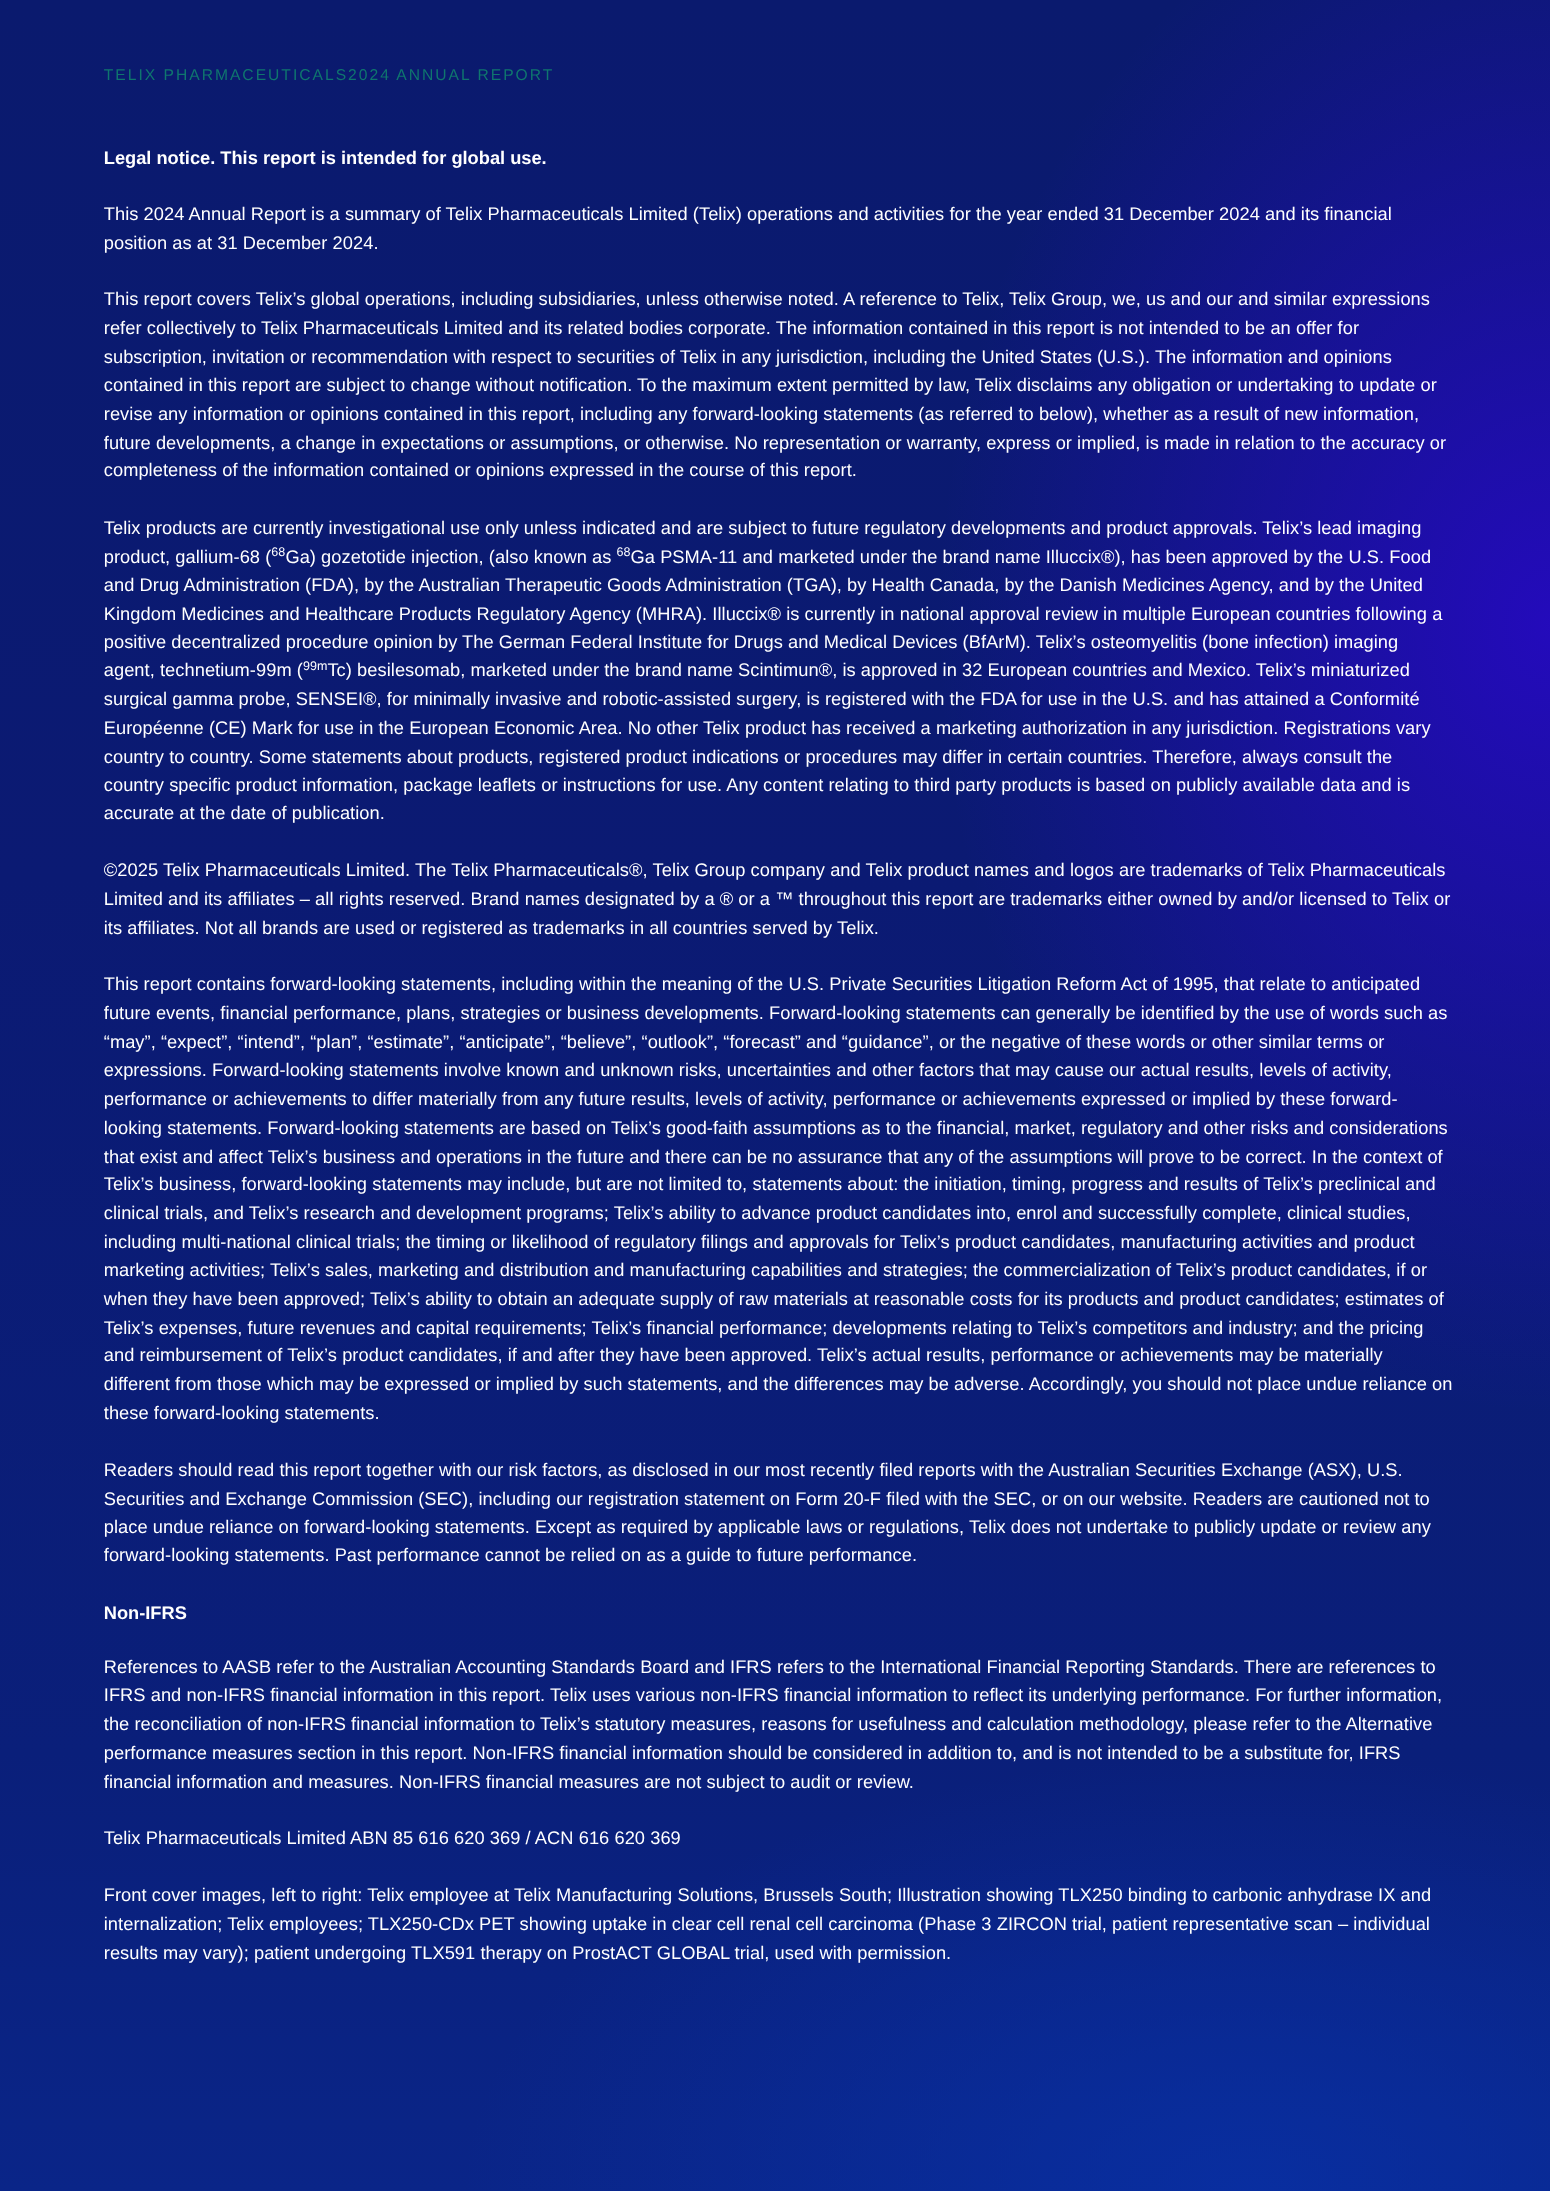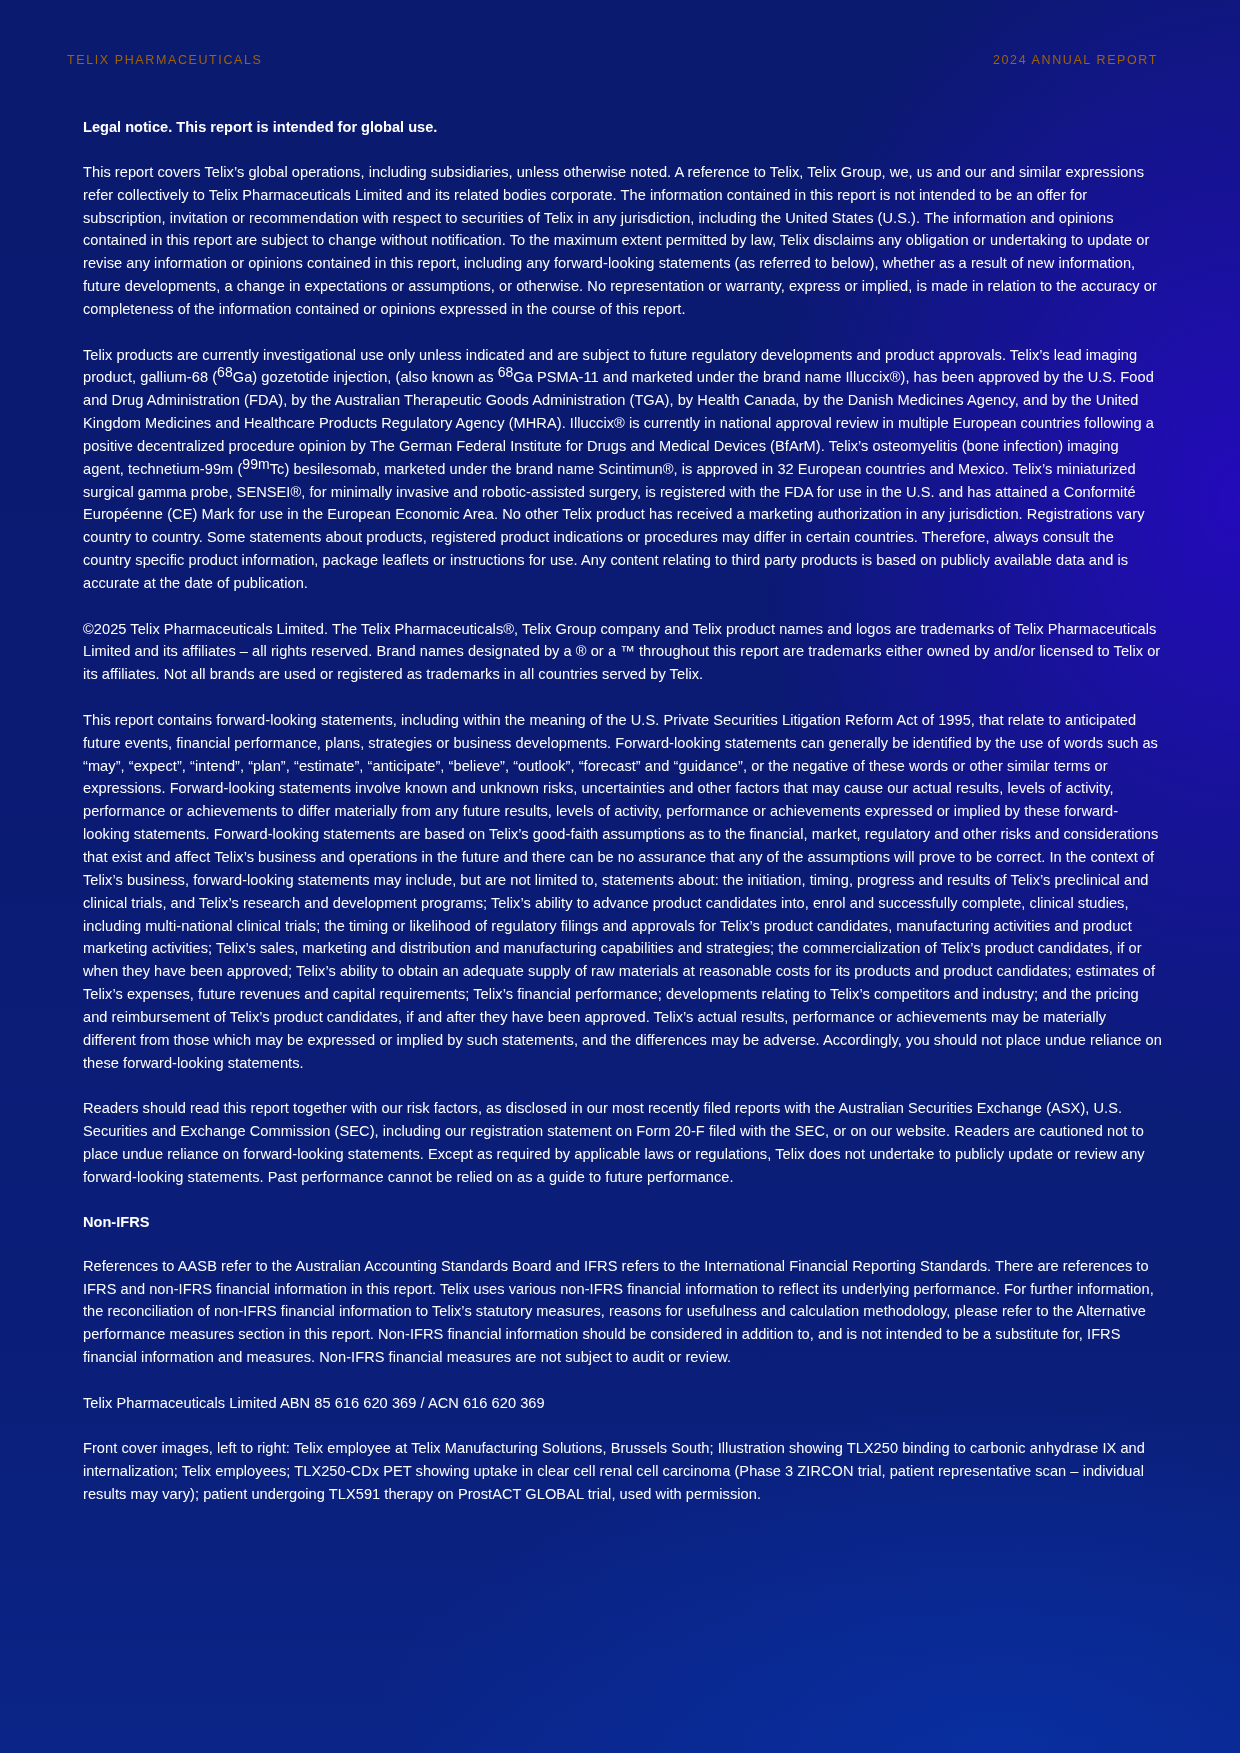--- a/index.html
+++ b/index.html
@@ -9,45 +9,46 @@
     overflow: hidden;
     font-family: "Liberation Sans", "DejaVu Sans", sans-serif;
     color: #ffffff;
     background:
       radial-gradient(ellipse 700px 900px at 1240px 500px, rgba(40,8,200,0.85) 0%, rgba(40,8,200,0) 70%),
       radial-gradient(ellipse 900px 500px at 1000px 1753px, rgba(8,50,170,0.7) 0%, rgba(8,50,170,0) 70%),
       linear-gradient(180deg, #0a1a6e 0%, #0b1a73 40%, #0a1f7a 80%, #0a2588 100%);
     position: relative;
   }
   .header {
-    position: absolute; top: 53px; left: 67px; right: 82px;
-    display: flex; justify-content: space-between;
-    font-size: 12.5px; letter-spacing: 1.6px; color: #a16207;
+    position: absolute; top: 53px; left: 83px; right: 82px;
+    display: flex; 
+    font-size: 12.5px; letter-spacing: 1.6px; color: #0f766e;
   }
   .content { position: absolute; top: 116px; left: 83px; width: 1080px; }
   .p {
     font-size: 14.6px; line-height: 22.85px; margin: 0 0 22.8px 0;
     letter-spacing: 0.05px;
   }
   .h {
     font-size: 14.6px; font-weight: bold; line-height: 22.85px; margin: 0 0 20.5px 0;
   }
   .title { margin-bottom: 22px; }
-  sup { font-size: 14px; vertical-align: 5px; line-height: 0; }
+  sup { font-size: 10px; vertical-align: 5px; line-height: 0; }
 </style>
 </head>
 <body>
 
 <div class="header">
   <span>TELIX PHARMACEUTICALS</span>
   <span>2024 ANNUAL REPORT</span>
 </div>
 
 <div class="content">
   <div class="h title">Legal notice. This report is intended for global use.</div>
+  <p class="p">This 2024 Annual Report is a summary of Telix Pharmaceuticals Limited (Telix) operations and activities for the year ended 31 December 2024 and its financial position as at 31 December 2024.</p>
   <p class="p">This report covers Telix’s global operations, including subsidiaries, unless otherwise noted. A reference to Telix, Telix Group, we, us and our and similar expressions refer collectively to Telix Pharmaceuticals Limited and its related bodies corporate. The information contained in this report is not intended to be an offer for subscription, invitation or recommendation with respect to securities of Telix in any jurisdiction, including the United States (U.S.). The information and opinions contained in this report are subject to change without notification.  To the maximum extent permitted by law, Telix disclaims any obligation or undertaking to update or revise any information or opinions contained in this report, including any forward-looking statements (as referred to below), whether as a result of new information, future developments, a change in expectations or assumptions, or otherwise. No representation or warranty, express or implied, is made in relation to the accuracy or completeness of the information contained or opinions expressed in the course of this report.</p>
   <p class="p"><span>Telix products are currently investigational use only unless indicated and are subject to future regulatory developments and product approvals. Telix’s lead imaging product, gallium-68 (</span><sup>68</sup><span>Ga) gozetotide injection, (also known as </span><sup>68</sup><span>Ga PSMA-11 and marketed under the brand name Illuccix®), has been approved by the U.S. Food and Drug Administration (FDA), by the Australian Therapeutic Goods Administration (TGA), by Health Canada, by the Danish Medicines Agency, and by the United Kingdom Medicines and Healthcare Products Regulatory Agency (MHRA).  Illuccix® is currently in national approval review in multiple European countries following a positive decentralized procedure opinion by The German Federal Institute for Drugs and Medical Devices (BfArM). Telix’s osteomyelitis (bone infection) imaging agent, technetium-99m (</span><sup>99m</sup><span>Tc) besilesomab, marketed under the brand name Scintimun®, is approved in 32 European countries and Mexico. Telix’s miniaturized surgical gamma probe, SENSEI®, for minimally invasive and robotic-assisted surgery, is registered with the FDA for use in the U.S. and has attained a Conformité Européenne (CE) Mark for use in the European Economic Area. No other Telix product has received a marketing authorization in any jurisdiction. Registrations vary country to country. Some statements about products, registered product indications or procedures may differ in certain countries. Therefore, always consult the country specific product information, package leaflets or instructions for use. Any content relating to third party products is based on publicly available data and is accurate at the date of publication.</span></p>
   <p class="p">©2025 Telix Pharmaceuticals Limited. The Telix Pharmaceuticals®, Telix Group company and Telix product names and logos are trademarks of Telix Pharmaceuticals Limited and its affiliates – all rights reserved. Brand names designated by a ® or a ™ throughout this report are trademarks either owned by and/or licensed to Telix or its affiliates. Not all brands are used or registered as trademarks in all countries served by Telix.</p>
 
   <p class="p">This report contains forward-looking statements, including within the meaning of the U.S. Private Securities Litigation Reform Act of 1995, that relate to anticipated future events, financial performance, plans, strategies or business developments. Forward-looking statements can generally be identified by the use of words such as “may”, “expect”, “intend”, “plan”, “estimate”, “anticipate”, “believe”, “outlook”, “forecast” and “guidance”, or the negative of these words or other similar terms or expressions. Forward-looking statements involve known and unknown risks, uncertainties and other factors that may cause our actual results, levels of activity, performance or achievements to differ materially from any future results, levels of activity, performance or achievements expressed or implied by these forward-looking statements. Forward-looking statements are based on Telix’s good-faith assumptions as to the financial, market, regulatory and other risks and considerations that exist and affect Telix’s business and operations in the future and there can be no assurance that any of the assumptions will prove to be correct. In the context of Telix’s business, forward-looking statements may include, but are not limited to, statements about: the initiation, timing, progress and results of Telix’s preclinical and clinical trials, and Telix’s research and development programs; Telix’s ability to advance product candidates into, enrol and successfully complete, clinical studies, including multi-national clinical trials; the timing or likelihood of regulatory filings and approvals for Telix’s product candidates, manufacturing activities and product marketing activities; Telix’s sales, marketing and distribution and manufacturing capabilities and strategies; the commercialization of Telix’s product candidates, if or when they have been approved; Telix’s ability to obtain an adequate supply of raw materials at reasonable costs for its products and product candidates; estimates of Telix’s expenses, future revenues and capital requirements; Telix’s financial performance; developments relating to Telix’s competitors and industry; and the pricing and reimbursement of Telix’s product candidates, if and after they have been approved. Telix’s actual results, performance or achievements may be materially different from those which may be expressed or implied by such statements, and the differences may be adverse. Accordingly, you should not place undue reliance on these forward-looking statements.</p>
   <p class="p">Readers should read this report together with our risk factors, as disclosed in our most recently filed reports with the Australian Securities Exchange (ASX), U.S. Securities and Exchange Commission (SEC), including our registration statement on Form 20-F filed with the SEC, or on our website. Readers are cautioned not to place undue reliance on forward-looking statements. Except as required by applicable laws or regulations, Telix does not undertake to publicly update or review any forward-looking statements. Past performance cannot be relied on as a guide to future performance.</p>
 
   <div class="h">Non-IFRS</div>
   <p class="p">References to AASB refer to the Australian Accounting Standards Board and IFRS refers to the International Financial Reporting Standards. There are references to IFRS and non-IFRS financial information in this report. Telix uses various non-IFRS financial information to reflect its underlying performance. For further information, the reconciliation of non-IFRS financial information to Telix’s statutory measures, reasons for usefulness and calculation methodology, please refer to the Alternative performance measures section in this report. Non-IFRS financial information should be considered in addition to, and is not intended to be a substitute for, IFRS financial information and measures. Non-IFRS financial measures are not subject to audit or review.</p>
   <p class="p">Telix Pharmaceuticals Limited ABN 85 616 620 369 / ACN 616 620 369</p>

